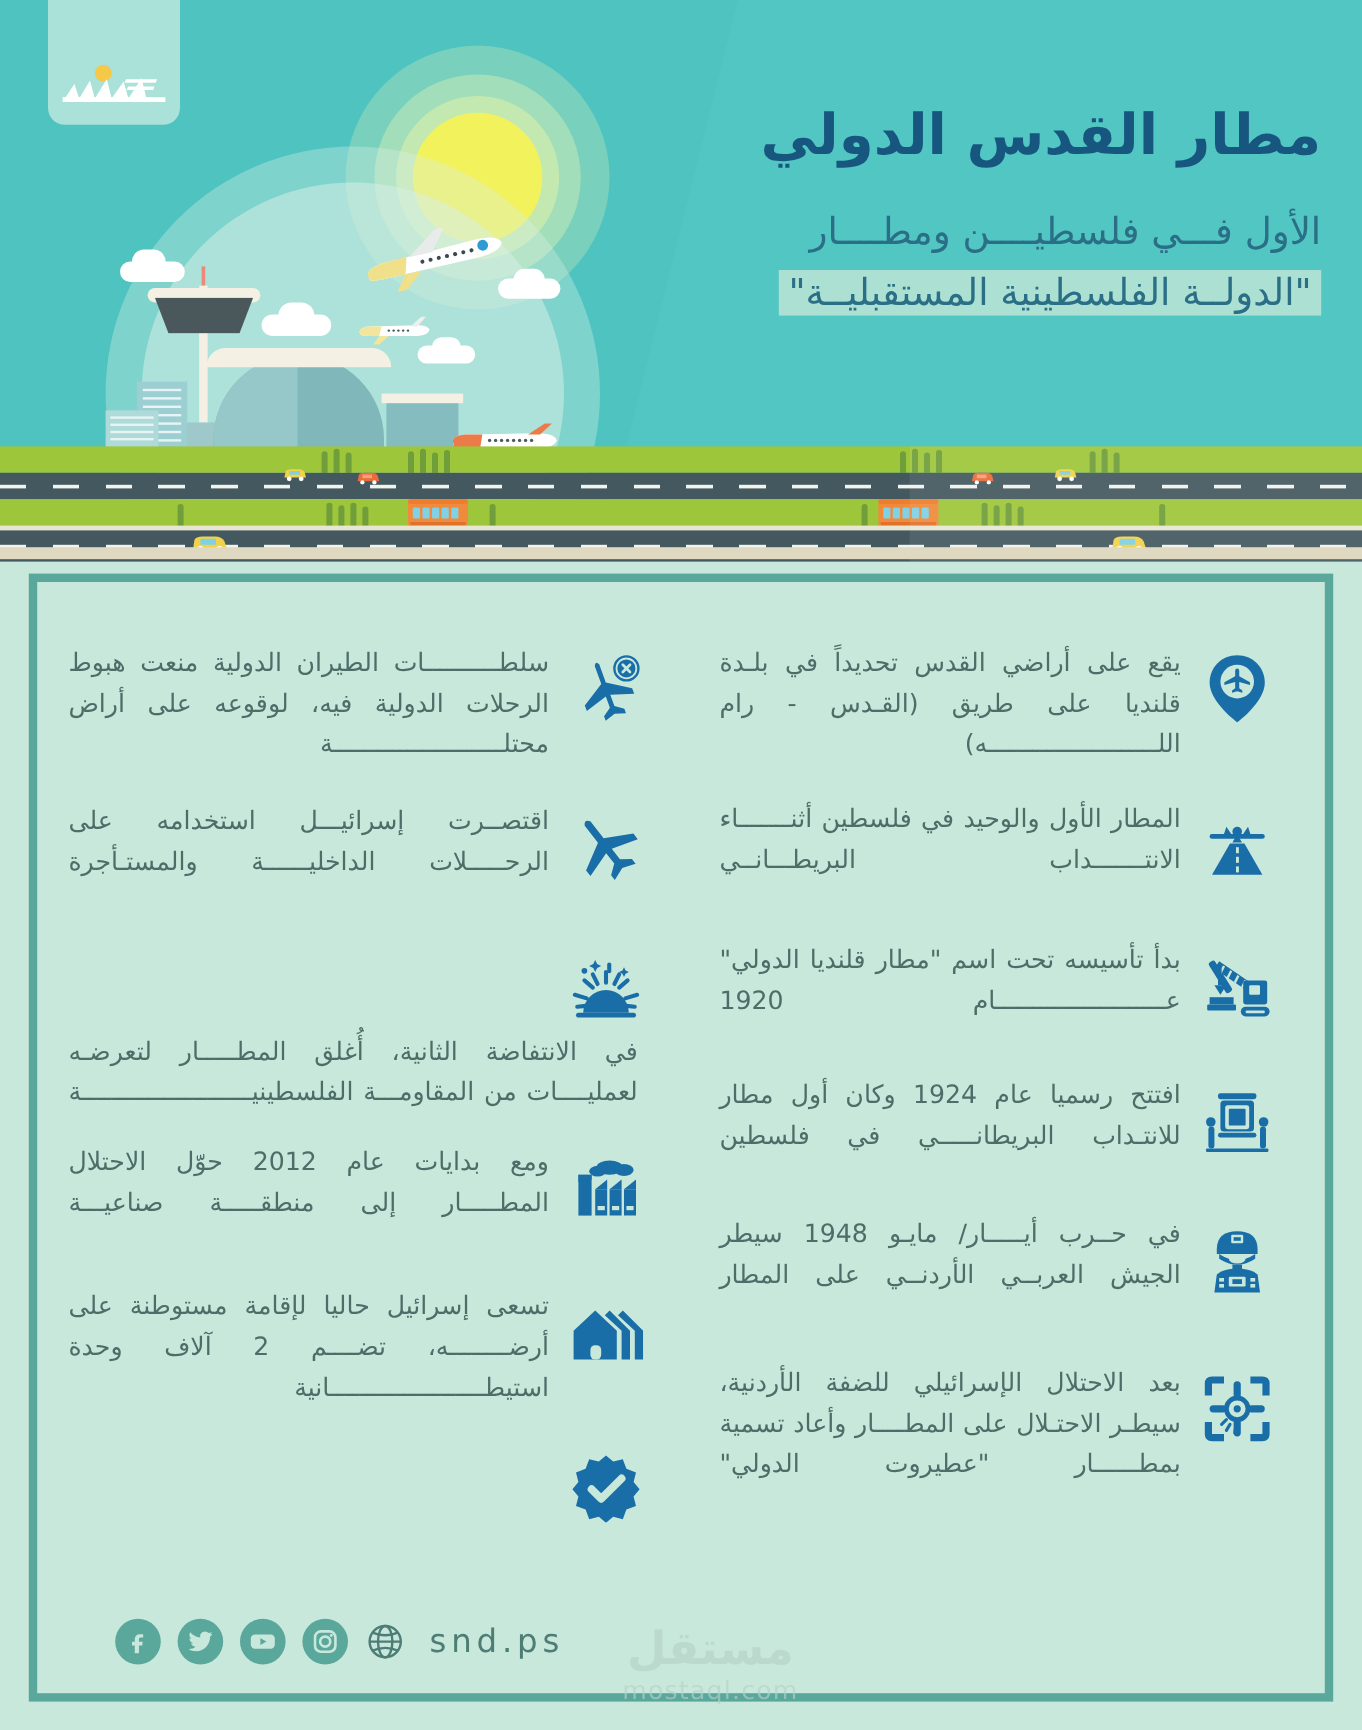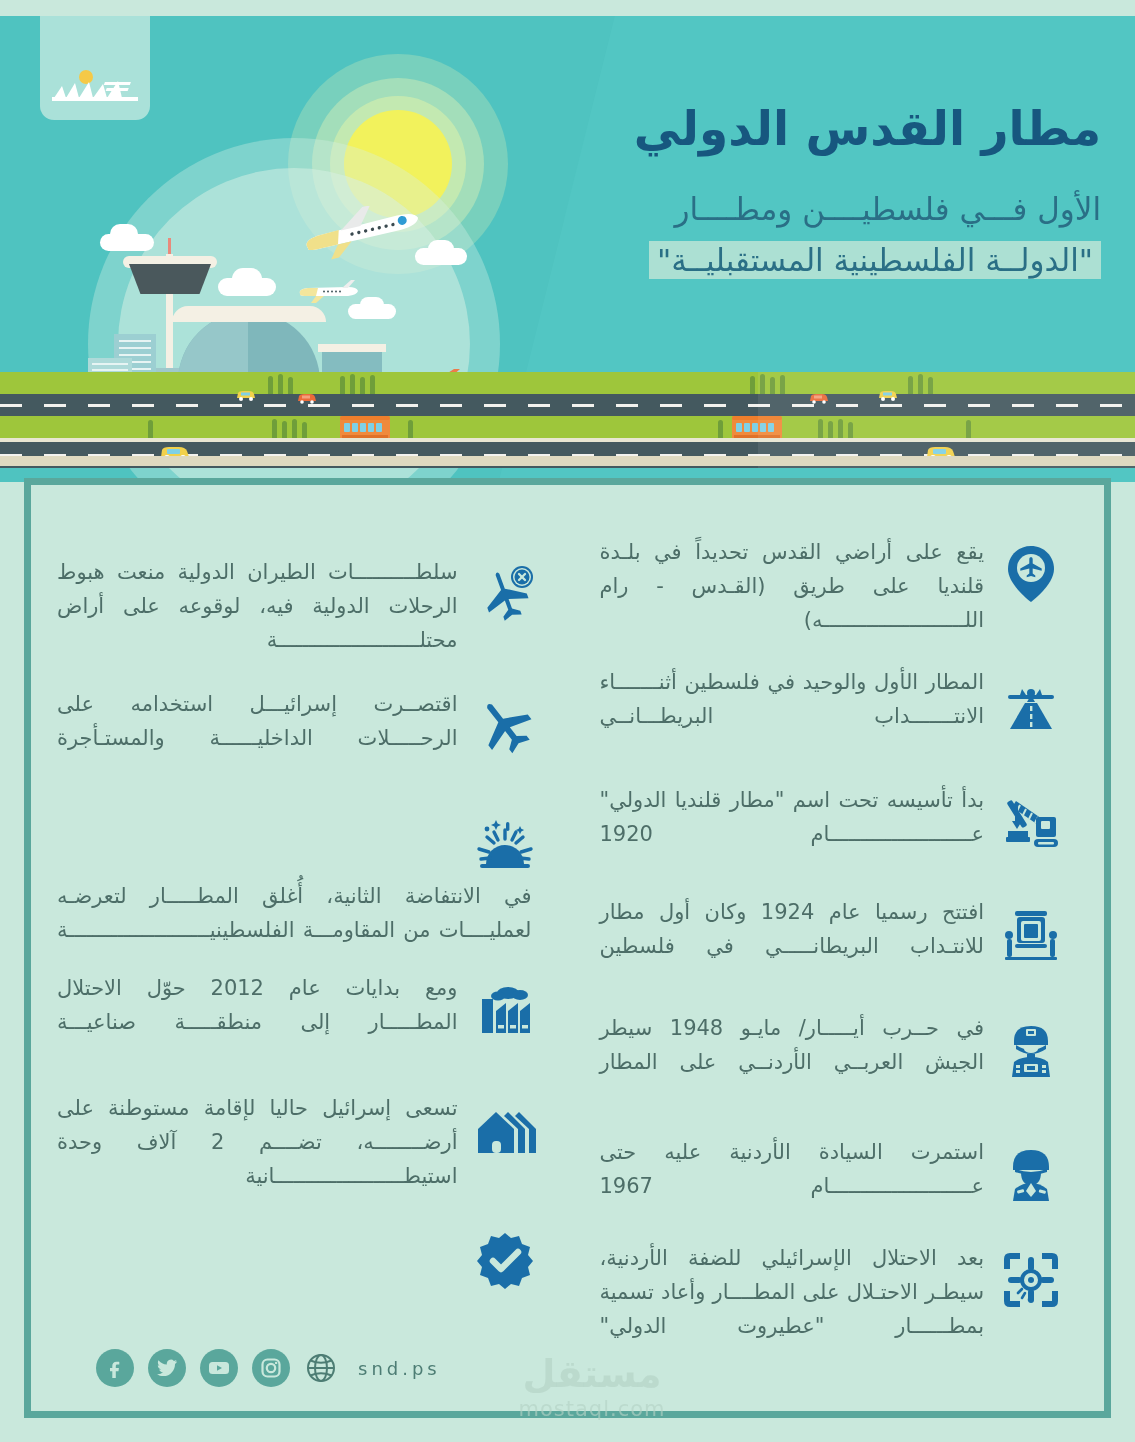--- a/index.html
+++ b/index.html
@@ -6,21 +6,21 @@
   html,body{
     width:1135px; height:1442px;
     font-family:"DejaVu Sans","Liberation Sans",sans-serif;
     background:#c9e8dc;
     overflow:hidden;
   }
   .page{ position:relative; width:1135px; height:1442px; background:#c9e8dc; }
 
   
   .header{
-    position:absolute; left:0; top:16px; width:1135px; height:466px;
+    position:absolute; left:0; top:0; width:1135px; height:466px;
     background:#4fc3c0; overflow:hidden;
   }
   .hdr-diag{
     position:absolute; right:-120px; top:-40px; width:700px; height:560px;
     background:#56c9c5; transform:skewX(-14deg); opacity:.55;
   }
   .sun-halo3{ position:absolute; left:288px; top:38px; width:220px; height:220px;
     border-radius:50%; background:rgba(214,240,181,.30); }
   .sun-halo2{ position:absolute; left:312px; top:62px; width:172px; height:172px;
     border-radius:50%; background:rgba(214,240,181,.45); }
@@ -101,21 +101,21 @@
 
   
   .card{
     position:absolute; left:24px; top:478px; width:1087px; height:940px;
     background:#c9e8dc; border:7px solid #5aa79c;
   }
   .cols{ position:absolute; left:0; top:0; width:100%; height:100%;
     display:flex; flex-direction:row; }
   .col{ width:50%; padding:50px 26px 0 26px; }
   .col.right{ padding-right:36px; }
-  .col.left{ padding-left:20px;margin-top:20px; }
+  .col.left{ padding-left:20px; }
 
   .item{ display:flex; flex-direction:row; align-items:flex-start; margin-bottom:26px; }
   .item .ico{ flex:0 0 74px; width:74px; height:74px; display:flex;
     align-items:center; justify-content:center; margin-top:2px; }
   .item .txt{
     flex:1 1 auto; font-size:21px; line-height:1.62; color:#4d6e68;
     text-align:justify; text-align-last:justify; direction:rtl;
     padding-left:6px; padding-right:10px; letter-spacing:.2px;
   }
   .ico svg{ display:block; }
@@ -136,21 +136,21 @@
 
   
   .footer{
     position:absolute; left:96px; top:1338px; width:460px; height:60px;
     display:flex; flex-direction:row; align-items:center; gap:14px; direction:ltr;
   }
   .soc{ width:38px; height:38px; border-radius:50%; background:#5aa79c;
     display:flex; align-items:center; justify-content:center; }
   .soc svg{ display:block; }
   .globe{ width:34px; height:34px; display:flex; align-items:center; justify-content:center; }
-  .site{ font-size:18px; color:#4d7d74; letter-spacing:4px; margin-left:6px;
+  .site{ font-size:27px; color:#4d7d74; letter-spacing:4px; margin-left:6px;
     font-family:"DejaVu Sans","Liberation Sans",sans-serif; }
 
   
   .watermark{ position:absolute; left:470px; top:1348px; width:230px; text-align:center;
     color:rgba(180,210,197,.85); pointer-events:none; }
   .wm-ar{ font-size:38px; font-weight:bold; line-height:1; opacity:.75; }
   .wm-en{ font-size:21px; letter-spacing:1px; margin-top:4px; opacity:.75; }
 </style>
 </head>
 <body>
@@ -480,36 +480,20 @@
                 <rect x="14" y="44" width="4" height="3"></rect>
                   <rect x="14" y="49" width="4" height="3"></rect>
                 <rect x="40" y="44" width="4" height="3"></rect>
                   <rect x="40" y="49" width="4" height="3"></rect>
               </g>
             </svg>
           </span>
           <span class="txt">في حــرب أيـــــار/ مايـو 1948 سيطر الجيش العربــي الأردنــي على المطار</span>
         </div>
 
-        <div class="item">
-          <span class="ico">
-            <svg width="58" height="58" viewBox="0 0 58 58">
-              <path d="M11 22 Q11 5 29 5 Q47 5 47 22 L47 25 L11 25 Z" fill="#1a6ea8"></path>
-              <path d="M13 24 Q29 30 45 24 L45 27 Q29 33 13 27 Z" fill="#1a6ea8"></path>
-              <path d="M19 27 Q19 40 29 40 Q39 40 39 27 Z" fill="#1a6ea8"></path>
-              <path d="M13 44 Q20 38 29 38 Q38 38 45 44 L47 56 L11 56 Z" fill="#1a6ea8"></path>
-              <path d="M29 38 L24 46 L29 52 L34 46 Z" fill="#c9e8dc"></path>
-              <g fill="#c9e8dc">
-                <rect x="15" y="45" width="7" height="3" rx="1" transform="rotate(-15 18 46)"></rect>
-                <rect x="37" y="45" width="7" height="3" rx="1" transform="rotate(15 40 46)"></rect>
-              </g>
-            </svg>
-          </span>
-          <span class="txt">استمرت السيادة الأردنية عليه حتى عـــــــــــــــــــــــام 1967</span>
-        </div>
 
         <div class="item">
           <span class="ico">
             <svg width="62" height="62" viewBox="0 0 62 62">
               <g fill="#1a6ea8">
                 <path d="M4 10 Q4 4 10 4 L20 4 L20 10 L10 10 L10 20 L4 20 Z"></path>
                 <path d="M58 10 Q58 4 52 4 L42 4 L42 10 L52 10 L52 20 L58 20 Z"></path>
                 <path d="M4 52 Q4 58 10 58 L20 58 L20 52 L10 52 L10 42 L4 42 Z"></path>
                 <path d="M58 52 Q58 58 52 58 L42 58 L42 52 L52 52 L52 42 L58 42 Z"></path>
               </g>

